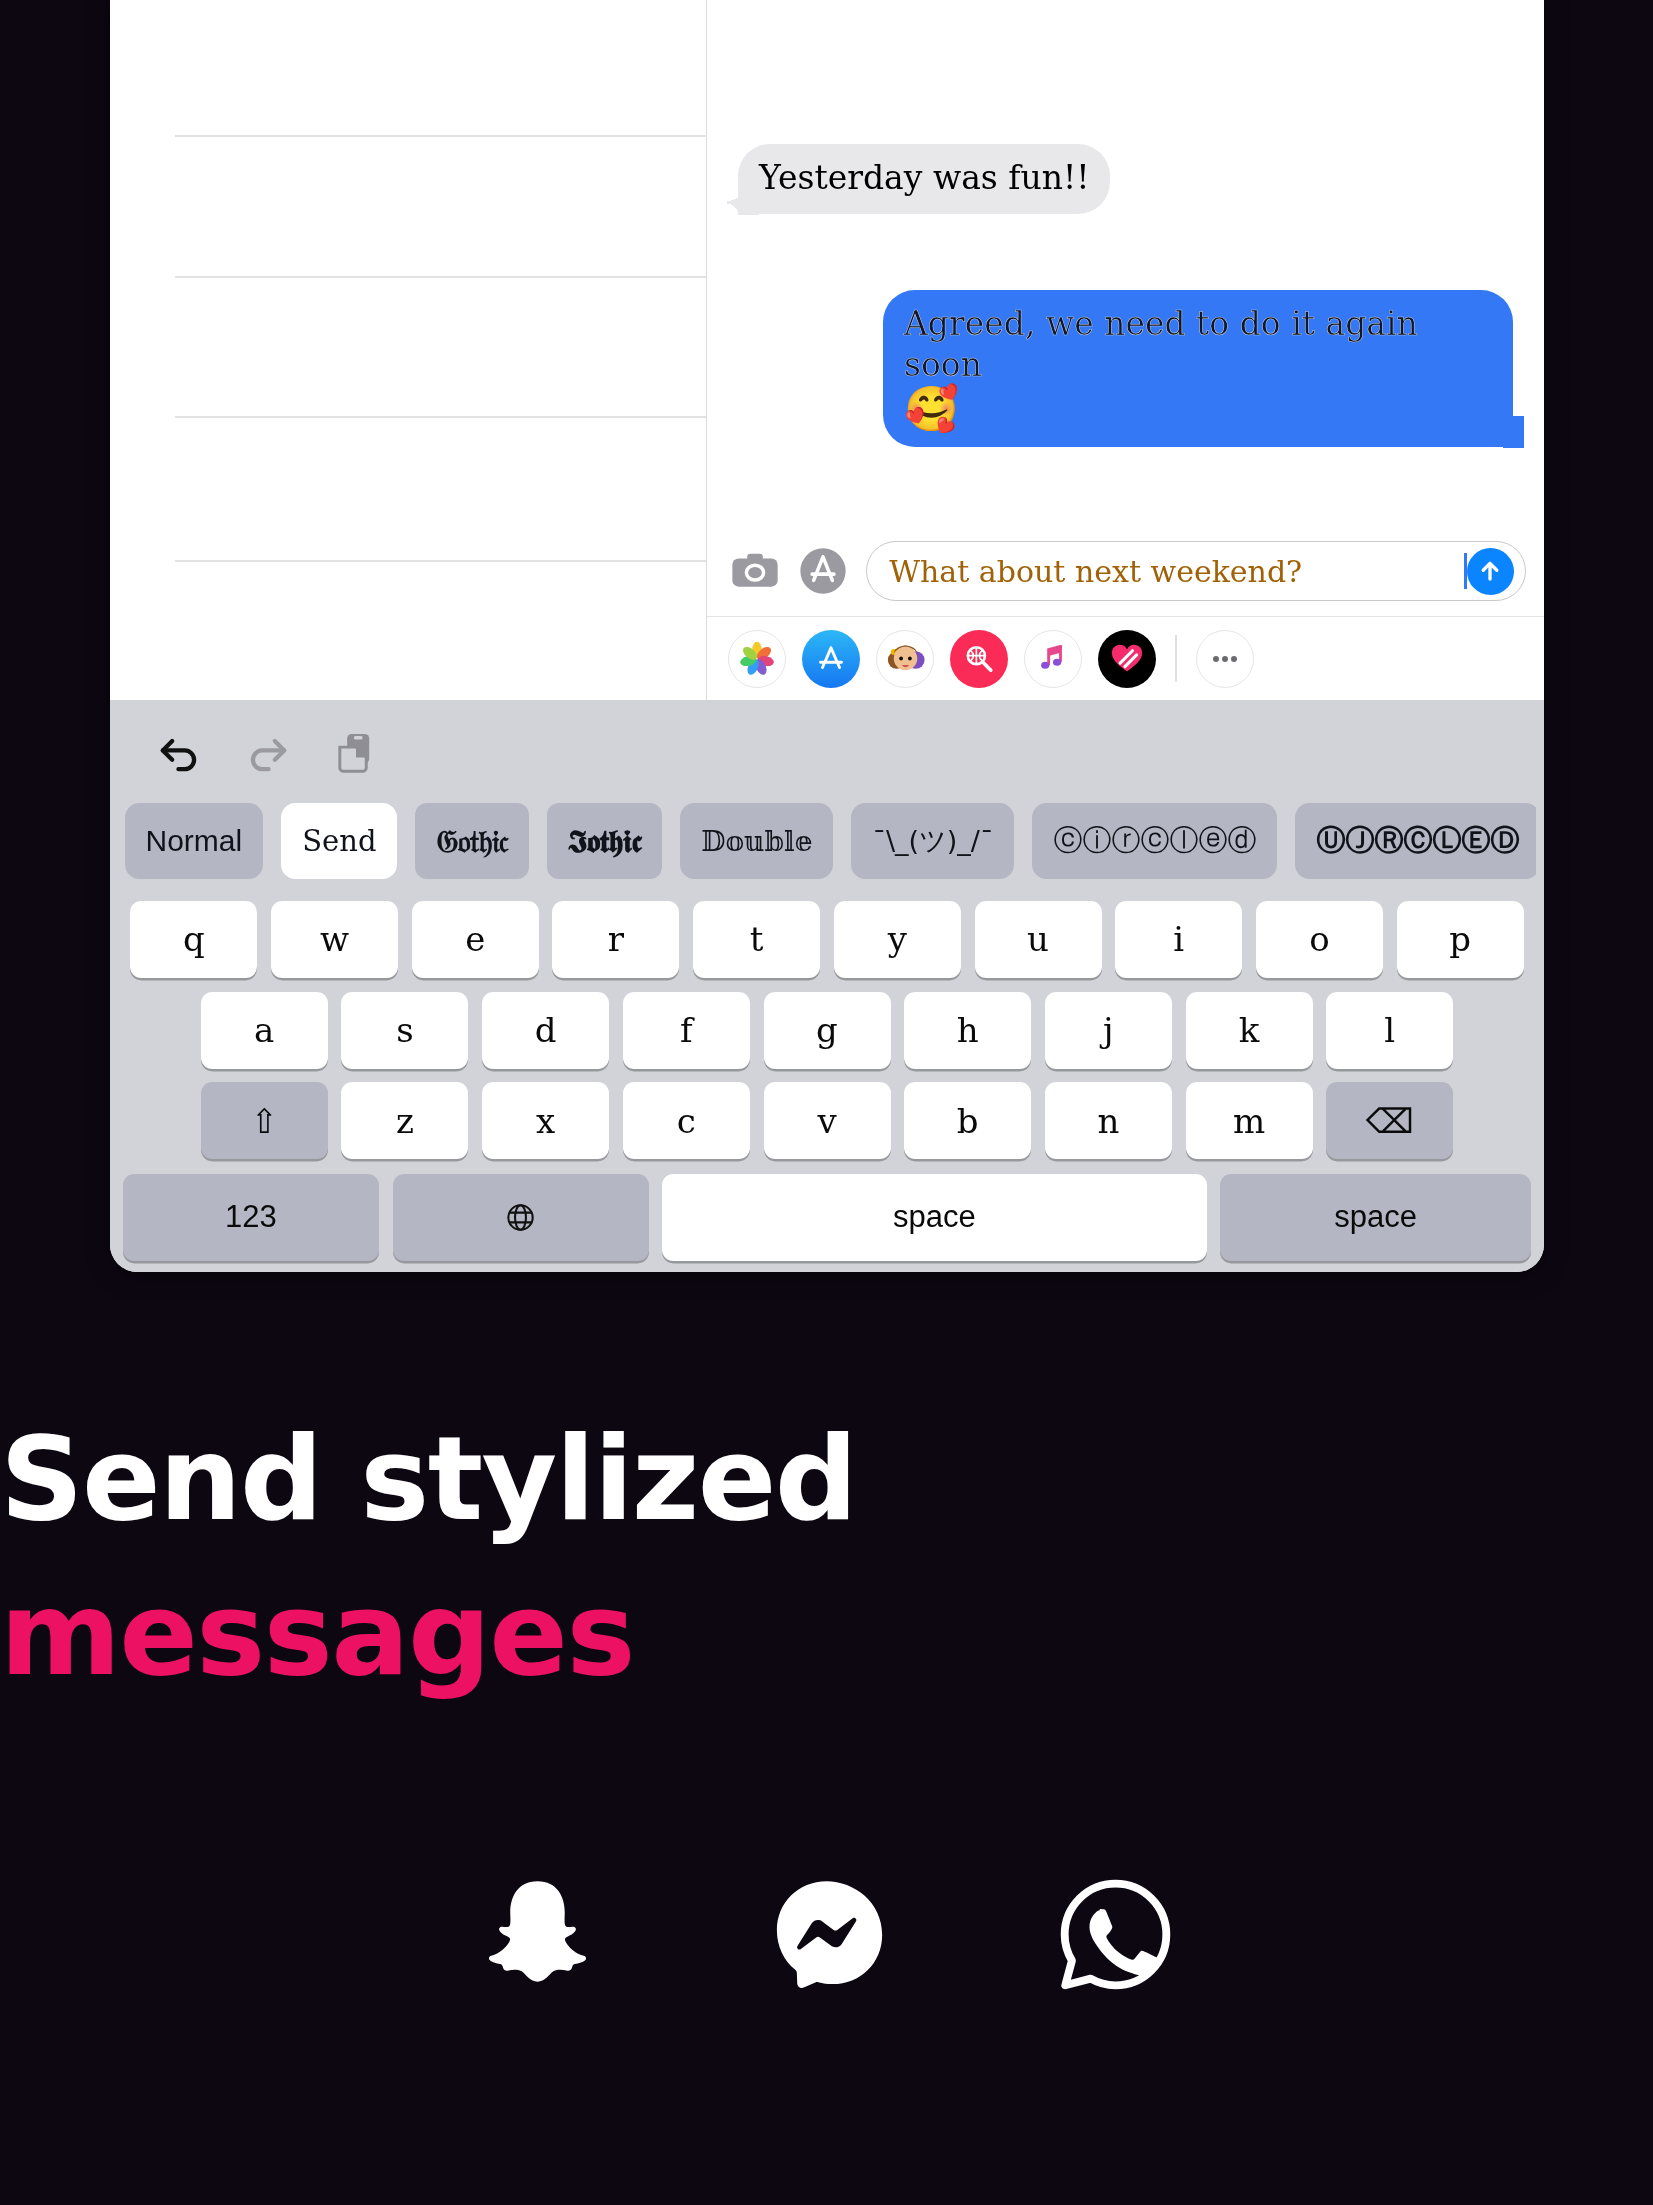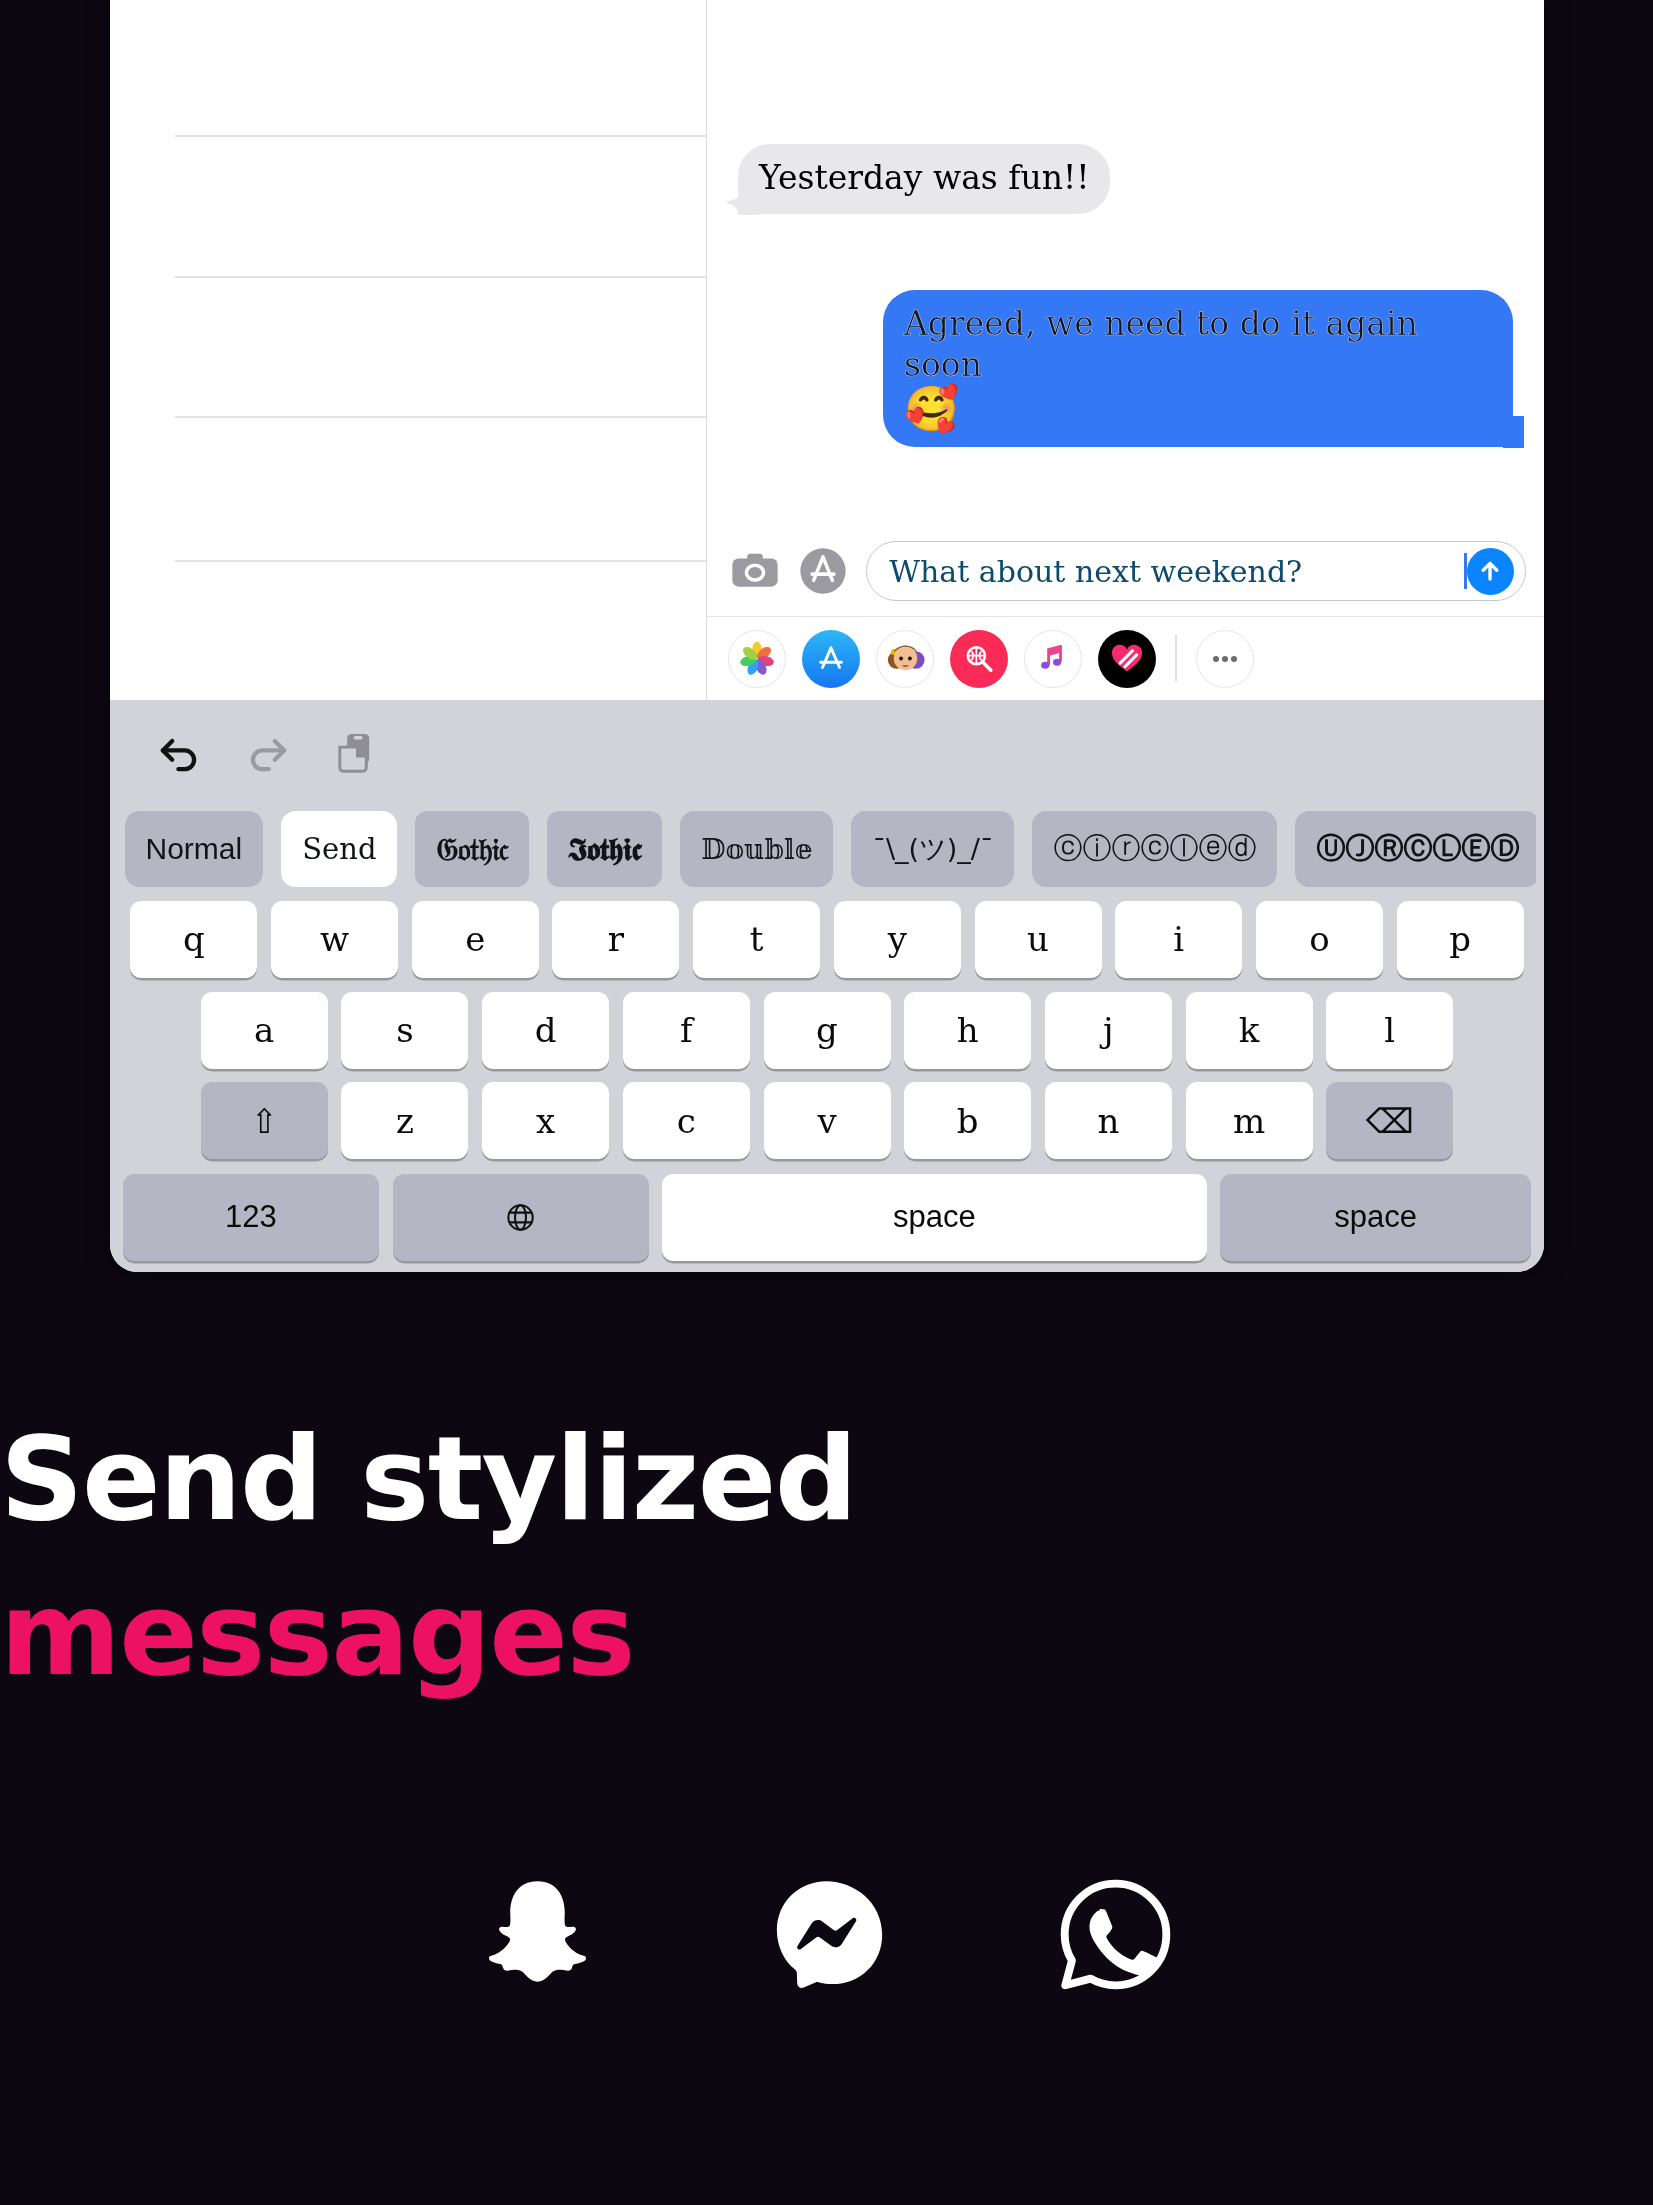--- a/index.html
+++ b/index.html
@@ -97,21 +97,21 @@
     flex: 1; height: 60px;
     border: 1.6px solid #c8c8cc;
     border-radius: 31px;
     display: flex; align-items: center;
     padding: 0 11.3px 0 22.6px;
     background: #fff;
   }
   #text-field .tftext {
     flex: 1;
     font-family: "DejaVu Serif", "Liberation Serif", serif;
-    font-size: 30px; color: #0c4a6e; white-space: nowrap;
+    font-size: 30px; color: #a16207; white-space: nowrap;
   }
   #caret {
     display:inline-block; width: 3.2px; height: 36px;
     background: #3478F6; vertical-align: -7.3px; margin-left: 1.6px;
   }
   #send-btn {
     width: 47px; height: 47px; border-radius: 50%;
     background: #0A84FF; flex: none;
     display:flex; align-items:center; justify-content:center;
   }
@@ -136,21 +136,21 @@
   #keyboard {
     position: absolute; left: 0; right: 0; top: 705px; bottom: 0;
     background: #d2d3d8;
     padding: 0 8px;
   }
   #kb-toolbar { height: 103px; display: flex; align-items: center; gap: 37px; padding-left: 37px; }
   .tb-ico { width: 50px; height: 50px; flex: none; display:flex; align-items:center; justify-content:center; }
 
   
   #style-row {
-    display: flex; align-items: flex-end; gap: 18px;
+    display: flex; align-items: flex-start; gap: 18px;
     height: 84px; padding-left: 6.5px;
     overflow: hidden;
   }
   .chip {
     height: 76px; flex: none;
     background: #b4b7c3; border-radius: 14.5px;
     display: flex; align-items: center; justify-content: center;
     padding: 0 21px;
     color: #11131a;
     font-size: 29px;

